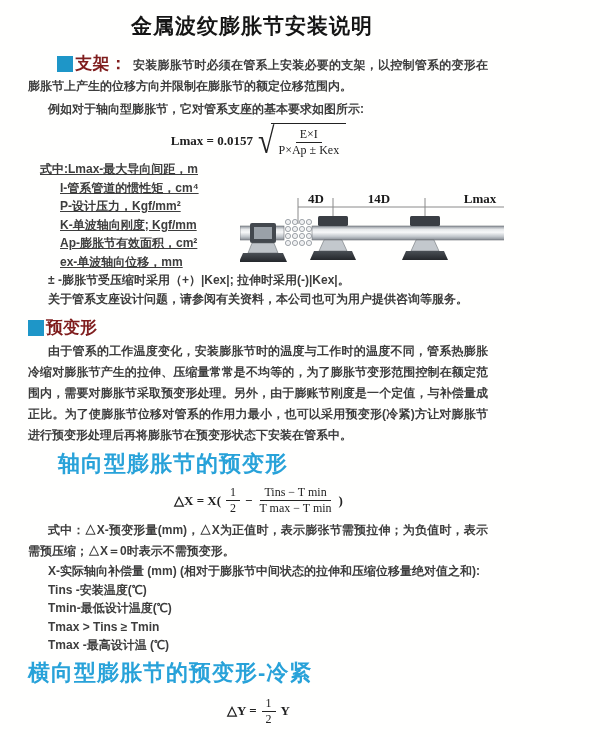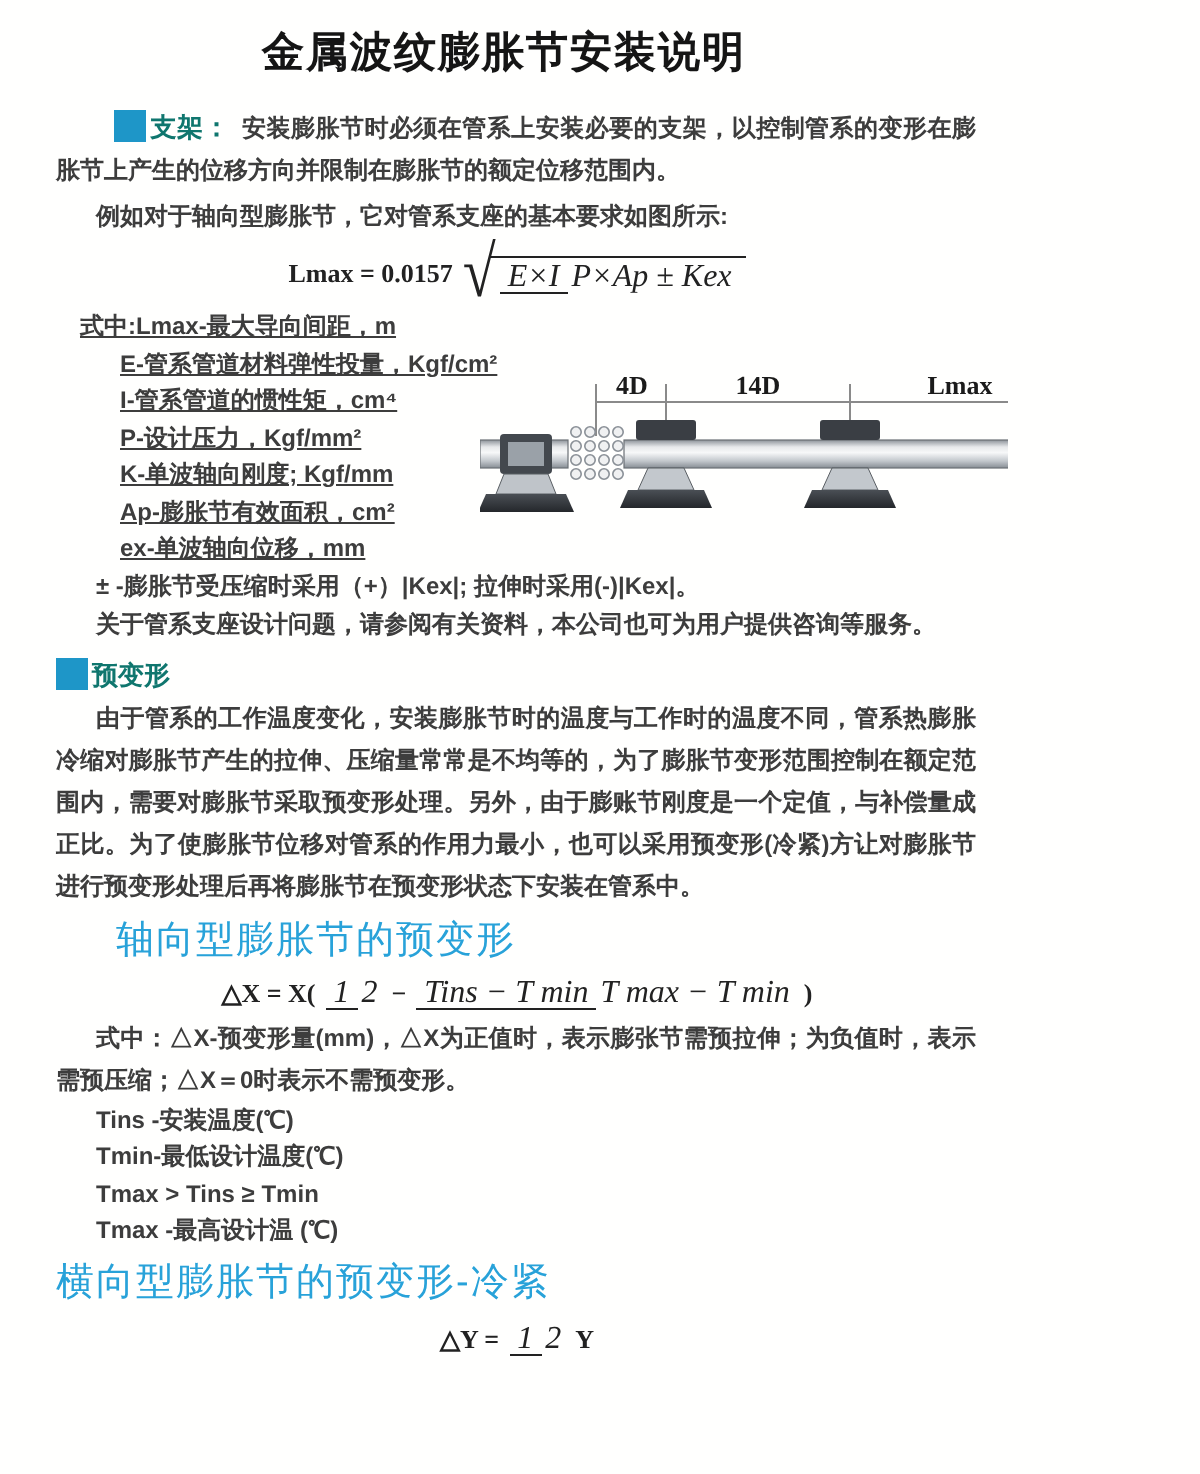--- a/index.html
+++ b/index.html
@@ -13,54 +13,54 @@
     margin:12px 0 0 0;text-align:center;
     font-size:21px;font-weight:bold;color:#151515;letter-spacing:1px;
   }
   .par{margin:0 16px 0 28px;line-height:21px;text-align:justify;}
   .support-par{margin-top:13px;}
   .sq{
     display:inline-block;width:16px;height:16px;background:#1e96c8;
     vertical-align:-3px;margin-right:2px;
   }
   .sec-label{
-    color:#0f766e;font-size:13px;font-weight:bold;margin-right:6px;
+    color:#7f1d1d;font-size:17px;font-weight:bold;margin-right:6px;
   }
   .hang-indent{ text-indent:29px; }
   .indent{ text-indent:20px; }
   .example-line{margin-top:3px;line-height:19px;}
   
   .formula{
     text-align:center;font-family:"Liberation Serif",serif;color:#222;
     font-size:13px;font-weight:bold;padding-left:13px;
   }
   .f1{margin:4px 0 2px 0;}
   .f-row{display:inline-flex;align-items:center;gap:5px;}
   .sqrt{display:inline-flex;align-items:center;}
   .radical{font-size:30px;font-weight:normal;line-height:30px;margin-right:-3px;transform:scaleY(1.2);}
   .radicand{border-top:1.5px solid #222;padding:2px 5px 0 5px;}
-  .frac{display:inline-flex;align-items:center;
-        font-style:italic;font-size:16px;line-height:15px;font-weight:normal;}
+  .frac{display:inline-flex;flex-direction:column;align-items:center;
+        font-size:12px;line-height:15px;font-weight:normal;}
   .frac .num{border-bottom:1.2px solid #222;padding:0 4px;}
   .frac .den{padding:0 2px;}
   .f2{margin:6px 0 4px 0;}
   .f2 .lhs,.f2 .rhs,.f3 .lhs,.f3 .rhs{font-weight:bold;font-style:normal;}
   .f3{margin:8px 0 6px 0;}
   
   .vars-zone{position:relative;}
   .vars{margin:2px 0 0 40px;line-height:18.5px;font-weight:600;}
   .vars div{white-space:nowrap;text-decoration:underline;}
   .vars .v-ind{margin-left:20px;}
   .note-line{margin:0 16px 0 48px;line-height:19px;}
   .diagram{position:absolute;left:240px;top:30px;}
   
   .sec-head{margin:7px 0 2px 28px;}
   .sec-head .sec-label{margin-right:0;}
   .sub-head{
-    font-size:19px;font-weight:normal;color:#28a2d9;letter-spacing:1px;
+    font-size:22px;font-weight:bold;color:#28a2d9;letter-spacing:1px;
     margin:3px 0 2px 58px;
   }
   .sub-head.l2{margin-left:28px;}
   .list-lines{margin:0 16px 0 48px;line-height:18.5px;}
 </style>
 </head>
 <body>
 
 <div class="page">
 
@@ -81,21 +81,20 @@
             <span class="den">P×Ap ± Kex</span>
           </span>
         </span>
       </span>
     </span>
   </div>
 
   <div class="vars-zone">
     <div class="vars">
       <div>式中:Lmax-最大导向间距，m</div>
-      <div class="v-ind">E-管系管道材料弹性投量，Kgf/cm²</div>
       <div class="v-ind">I-管系管道的惯性矩，cm⁴</div>
       <div class="v-ind">P-设计压力，Kgf/mm²</div>
       <div class="v-ind">K-单波轴向刚度; Kgf/mm</div>
       <div class="v-ind">Ap-膨胀节有效面积，cm²</div>
       <div class="v-ind">ex-单波轴向位移，mm</div>
     </div>
 
     <svg class="diagram" width="356" height="100" viewBox="0 0 356 100">
       <defs>
         <linearGradient id="pipeGrad" x1="0" y1="0" x2="0" y2="1">
@@ -197,20 +196,21 @@
         <span class="num">Tins − T min</span>
         <span class="den">T max − T min</span>
       </span>
       <span class="rhs">)</span>
     </span>
   </div>
 
   <p class="par indent">式中：△X-预变形量(mm)，△X为正值时，表示膨张节需预拉伸；为负值时，表示需预压缩；△X＝0时表示不需预变形。</p>
 
   <div class="list-lines">
+    <div>X-实际轴向补偿量 (mm) (相对于膨胀节中间状态的拉伸和压缩位移量绝对值之和):</div>
     <div>Tins -安装温度(℃)</div>
     <div>Tmin-最低设计温度(℃)</div>
     <div>Tmax &gt; Tins ≥ Tmin</div>
     <div>Tmax -最高设计温 (℃)</div>
   </div>
 
   <div class="sub-head l2">横向型膨胀节的预变形-冷紧</div>
 
   <div class="formula f3">
     <span class="f-row">

